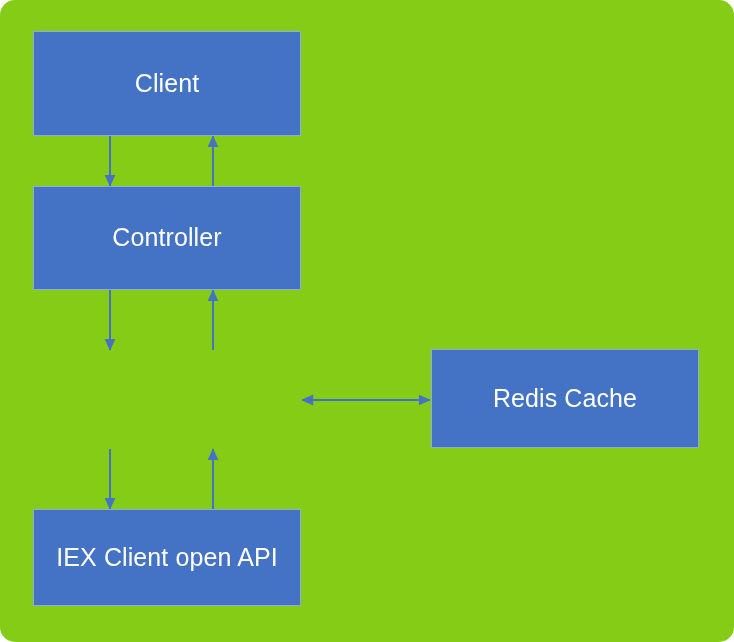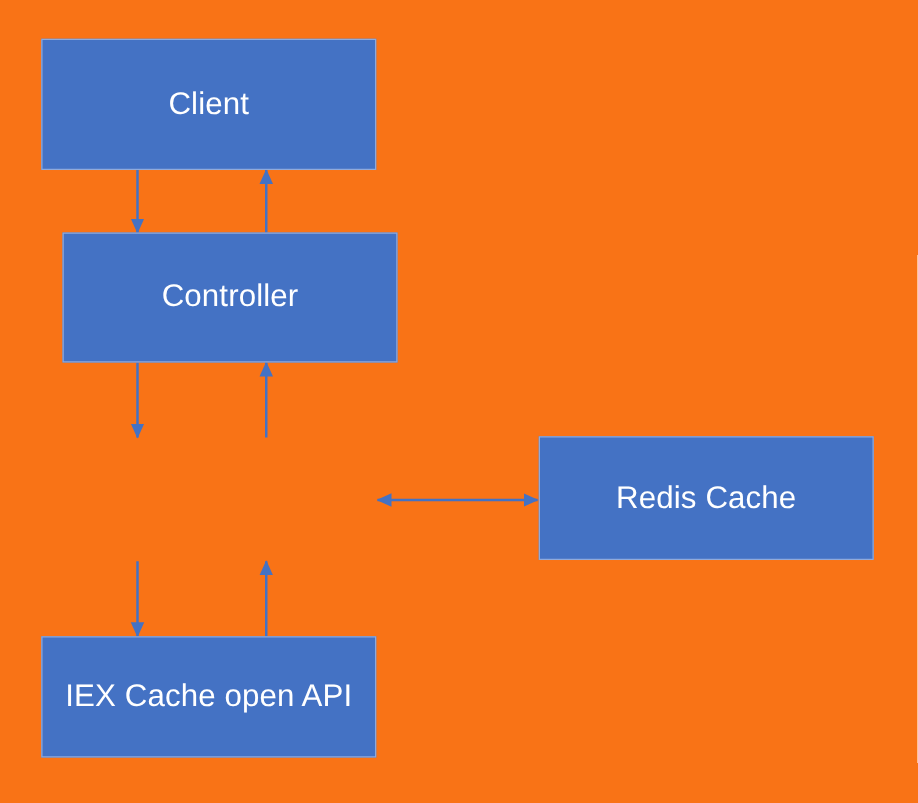--- a/index.html
+++ b/index.html
@@ -48,21 +48,21 @@
     overflow: visible;
   }
   svg.edges line {
     stroke: #4472C4;
     stroke-width: 2;
   }
 </style>
 </head>
 <body>
 
-<div id="canvas" style="background: #f97316;">
+<div id="canvas" style="background: #84cc16; border-radius: 15px;">
 
   <svg class="edges" viewBox="0 0 734 642" xmlns="http://www.w3.org/2000/svg">
     <defs>
       <marker id="arrow-end" markerWidth="7" markerHeight="7" refX="5.6" refY="3" orient="auto" markerUnits="strokeWidth">
         <path d="M0,0.3 L6,3 L0,5.7 z" fill="#4472C4"></path>
       </marker>
       <marker id="arrow-start" markerWidth="7" markerHeight="7" refX="0.4" refY="3" orient="auto" markerUnits="strokeWidth">
         <path d="M6,0.3 L0,3 L6,5.7 z" fill="#4472C4"></path>
       </marker>
     </defs>
@@ -74,26 +74,26 @@
         <line x1="110" y1="449" x2="110" y2="509" stroke="#4472C4" stroke-width="2" marker-end="url(#arrow-end)"></line>
         <line x1="213" y1="509" x2="213" y2="449" stroke="#4472C4" stroke-width="2" marker-end="url(#arrow-end)"></line>
         <line x1="302" y1="400" x2="430" y2="400" stroke="#4472C4" stroke-width="2" marker-end="url(#arrow-end)" marker-start="url(#arrow-start)"></line>
       </g>
   </svg>
 
   <div class="node" id="node-client" style="left: 33px; top: 31px; width: 268px; height: 105px; background: rgb(68, 114, 196); border-color: rgb(143, 170, 220); color: rgb(255, 255, 255);">
     <span class="node-label">Client</span>
   </div>
 
-  <div class="node" id="node-controller" style="left: 50px; top: 186px; width: 268px; height: 104px; background: rgb(68, 114, 196); border-color: rgb(143, 170, 220); color: rgb(255, 255, 255);">
+  <div class="node" id="node-controller" style="left: 33px; top: 186px; width: 268px; height: 104px; background: rgb(68, 114, 196); border-color: rgb(143, 170, 220); color: rgb(255, 255, 255);">
     <span class="node-label">Controller</span>
   </div>
 
 
   <div class="node" id="node-iex-cloud-open-api" style="left: 33px; top: 509px; width: 268px; height: 97px; background: rgb(68, 114, 196); border-color: rgb(143, 170, 220); color: rgb(255, 255, 255);">
-    <span class="node-label">IEX Cache open API</span>
+    <span class="node-label">IEX Client open API</span>
   </div>
 
   <div class="node" id="node-redis-cache" style="left: 431px; top: 349px; width: 268px; height: 99px; background: rgb(68, 114, 196); border-color: rgb(143, 170, 220); color: rgb(255, 255, 255);">
     <span class="node-label">Redis Cache</span>
   </div>
 
 </div>
 
 </body></html>

